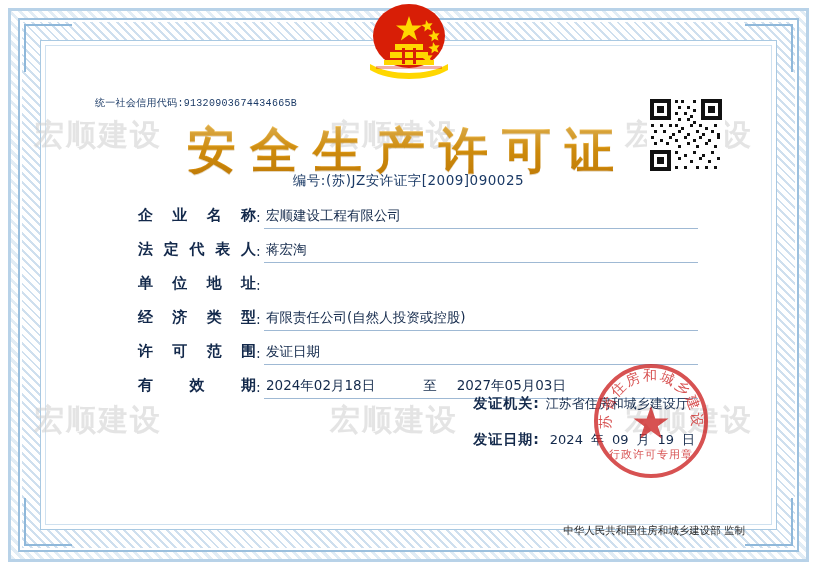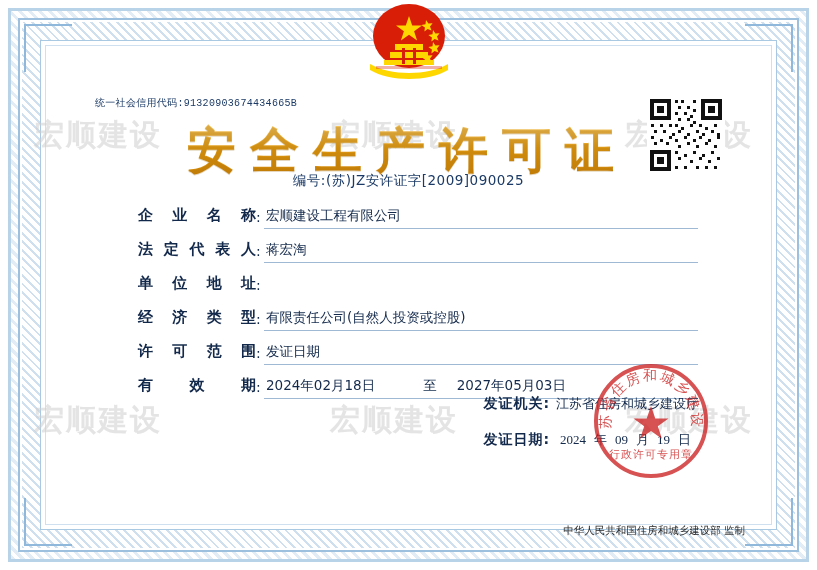--- a/index.html
+++ b/index.html
@@ -231,21 +231,21 @@
     font-weight: bold;
     letter-spacing: 1px;
     white-space: nowrap;
     margin-left: 21px;
   }
   .issuer-value {
     font-size: 13px;
     padding-left: 6px;
     white-space: nowrap;
   }
-  .date-value span { padding: 0 4px; font-family: Liberation Serif, serif; }
+  .date-value span { padding: 0 4px; }
 
   
   .seal {
     position: absolute;
     left: 592px;
     top: 362px;
     width: 118px;
     height: 118px;
     z-index: 8;
     opacity: 0.78;

